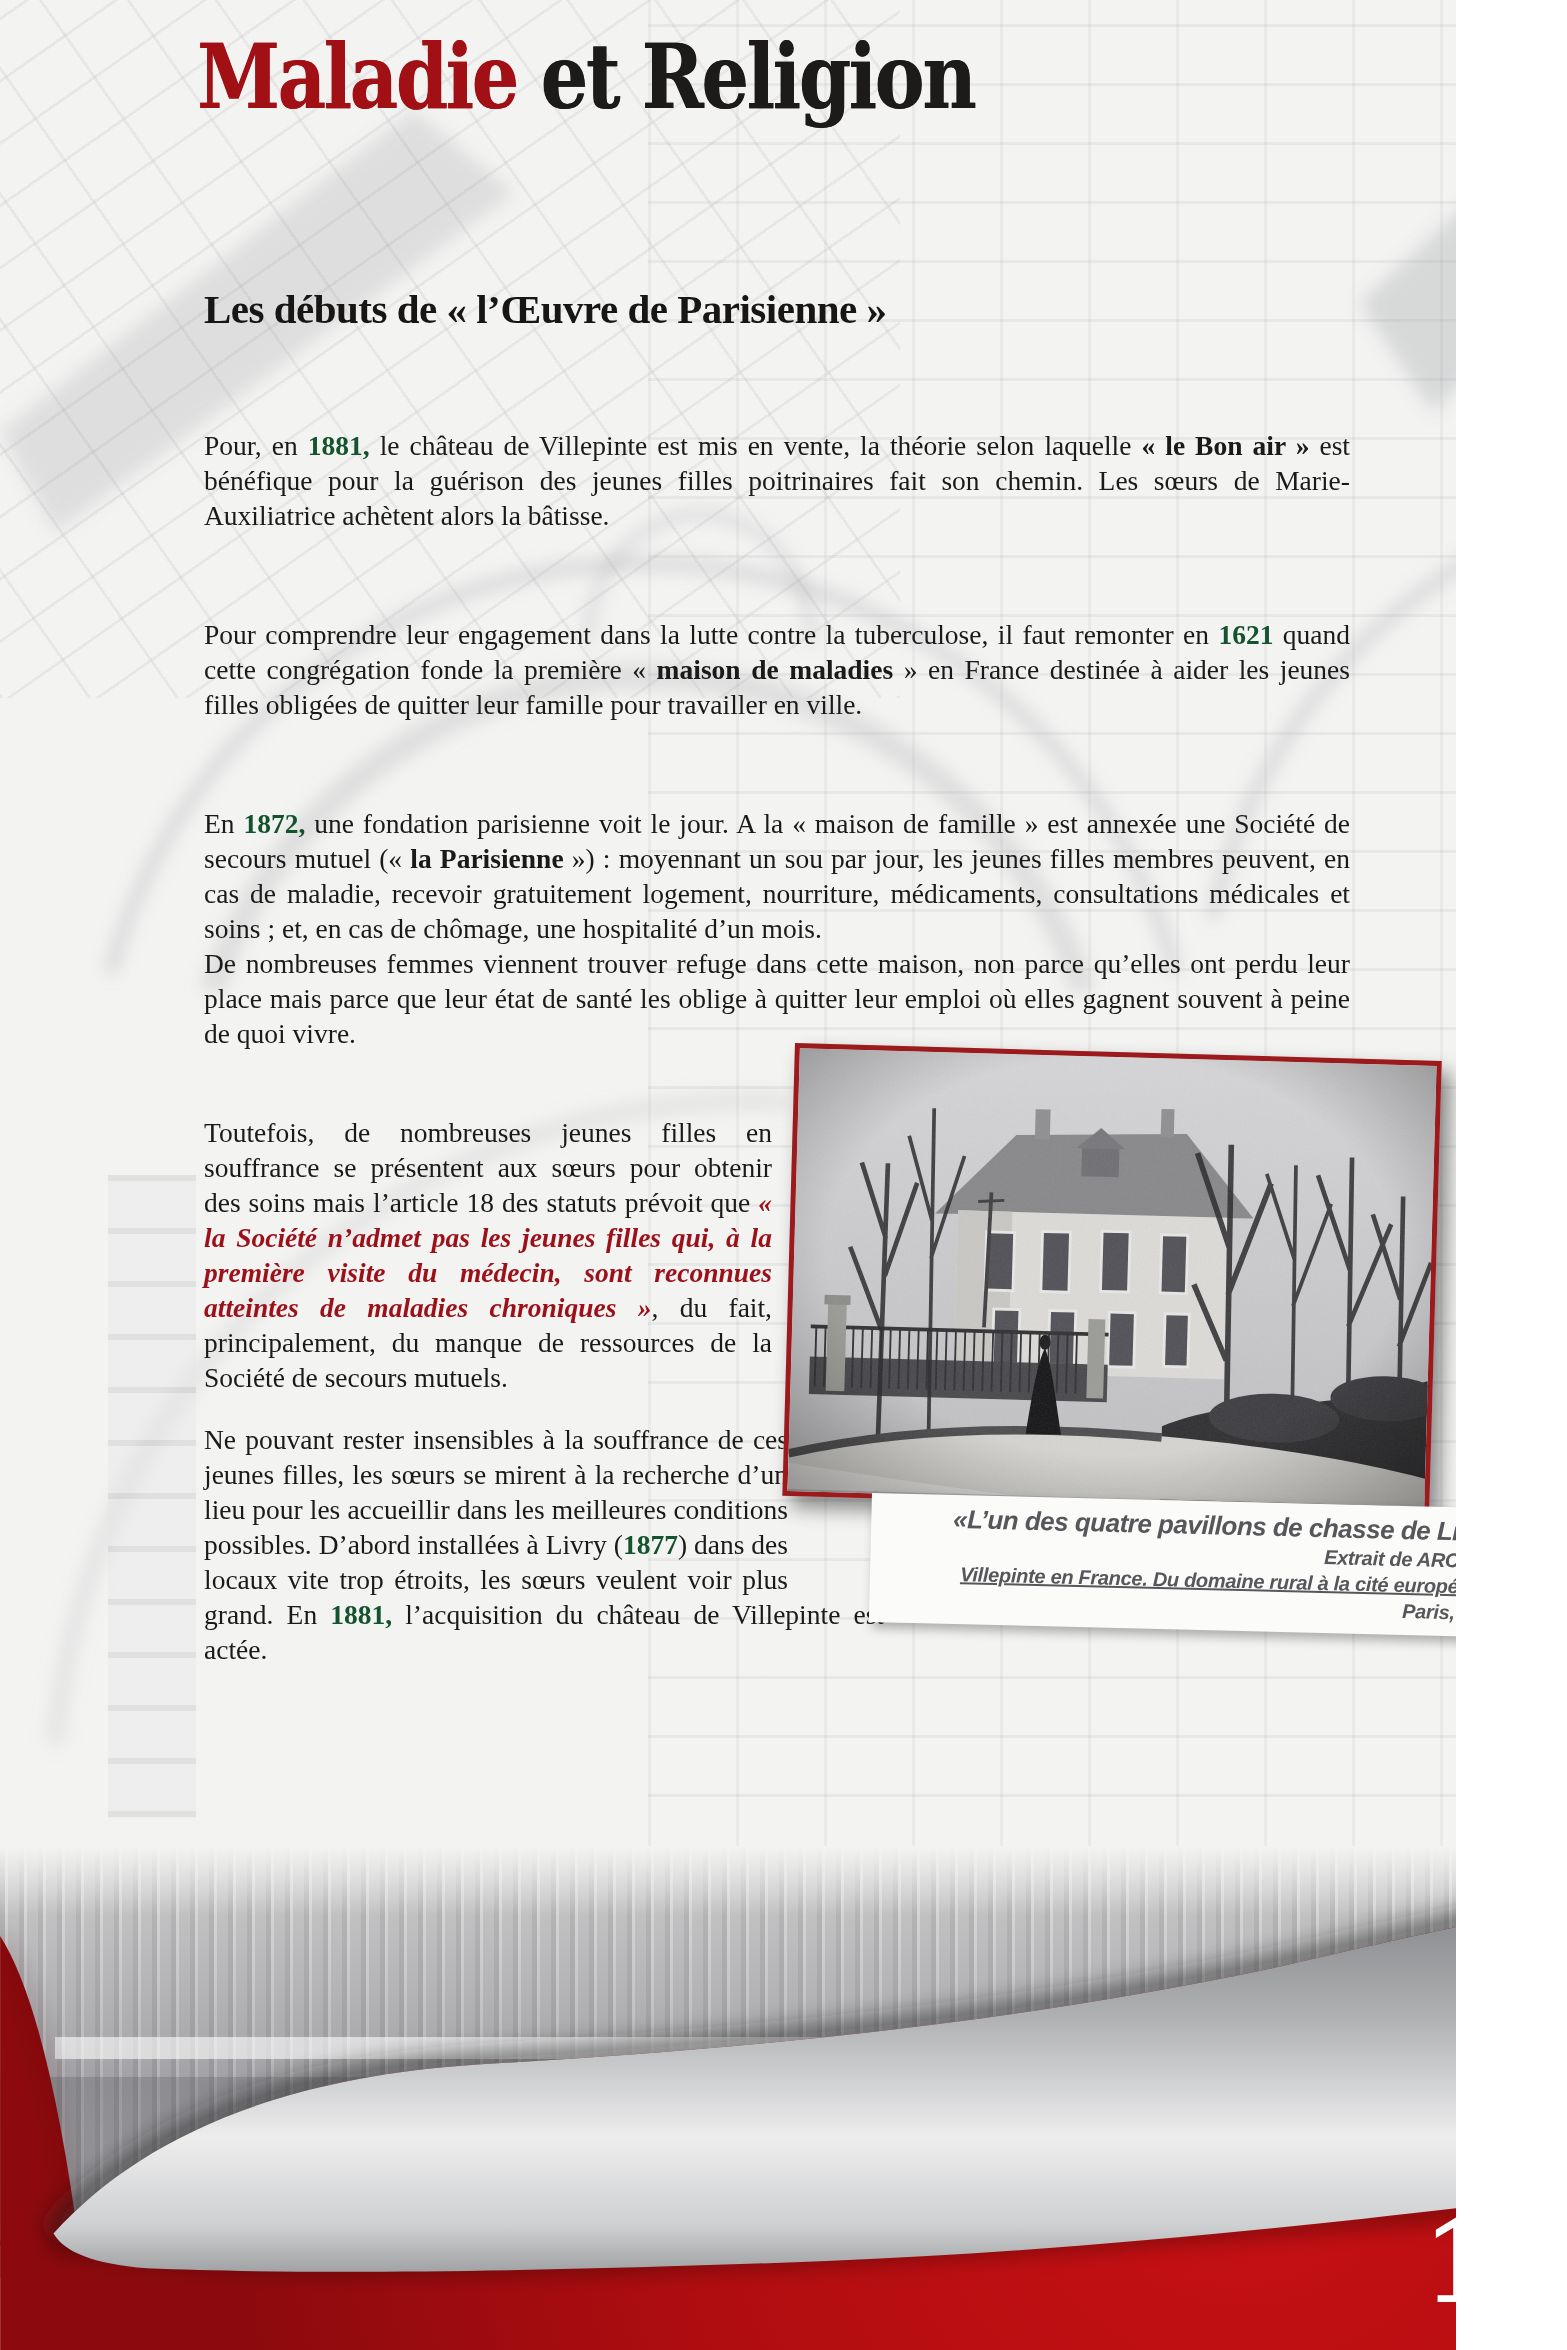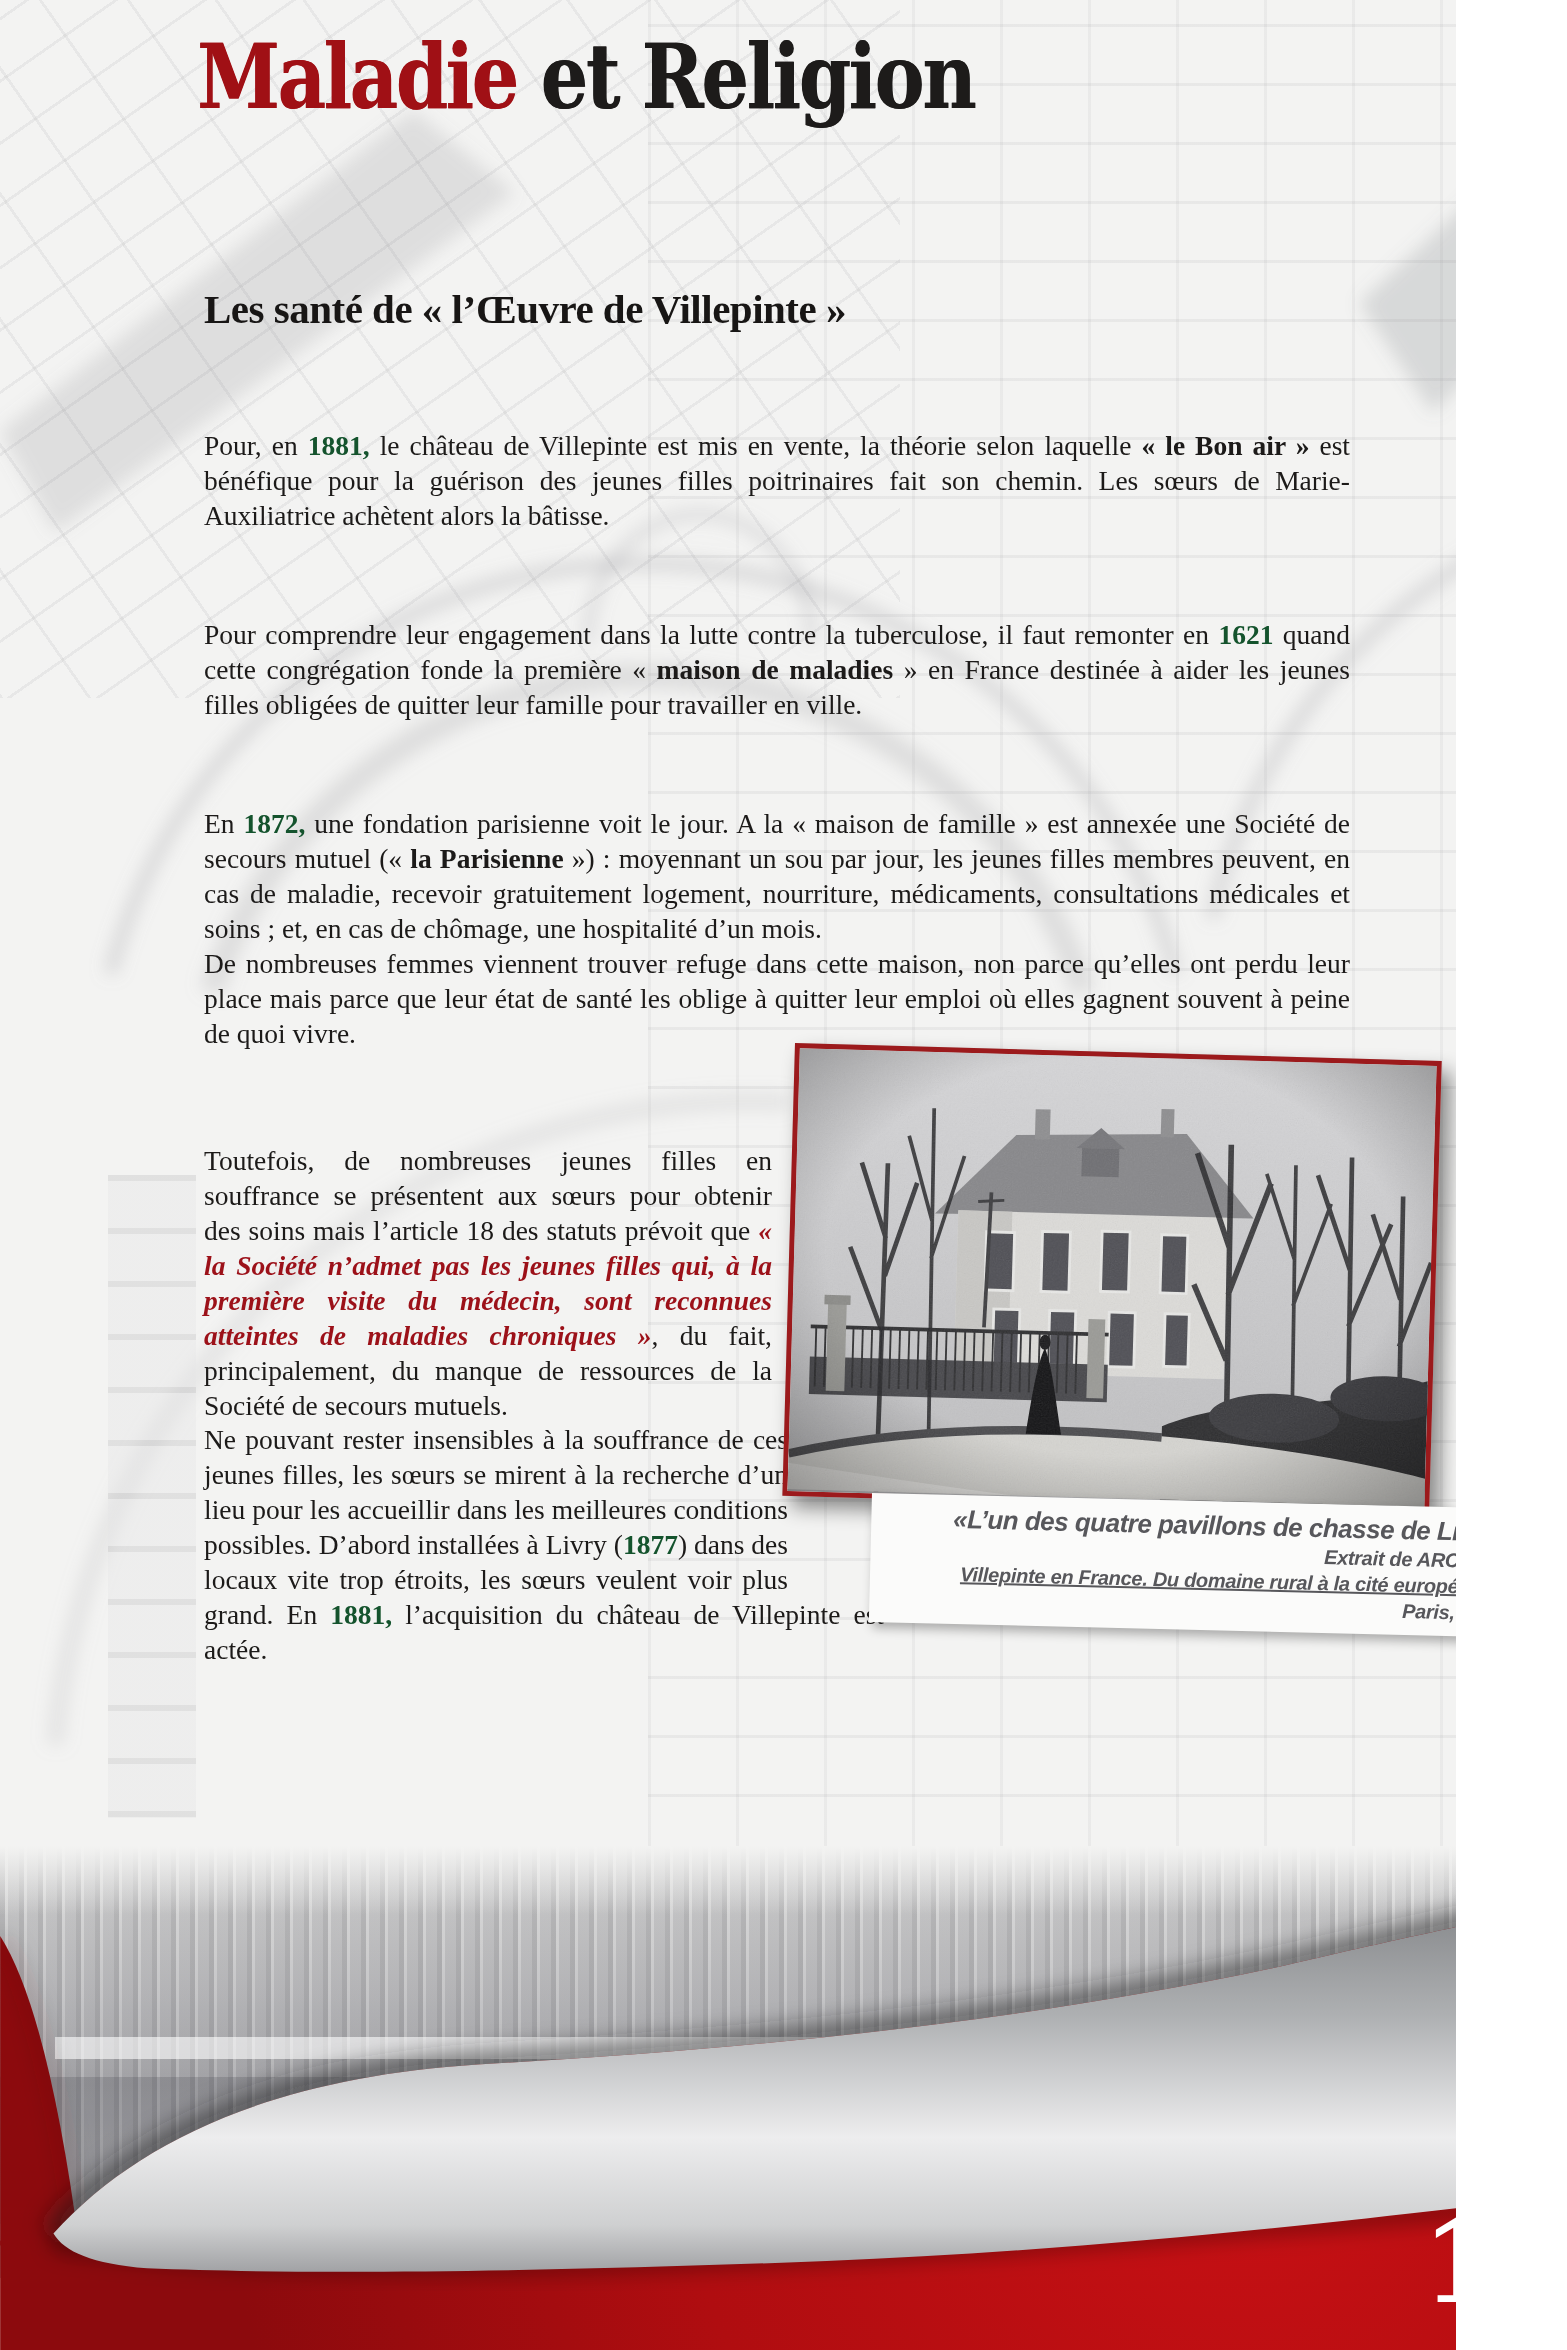--- a/index.html
+++ b/index.html
@@ -42,21 +42,21 @@
   
   .body{position:absolute;z-index:4;margin:0;font-size:27.5px;line-height:35px;
     text-align:justify;color:#1c1a19;}
   .seg-accent{color:#14532d;font-weight:bold;}
   .seg-bold{font-weight:bold;}
   .seg-quote{color:#9c1119;font-weight:bold;font-style:italic;}
   .p1{left:204px;top:428px;width:1146px;}
   .p2{left:204px;top:617px;width:1146px;}
   .p3{left:204px;top:806px;width:1146px;}
   .p3 p{margin:0;}
-  .p4{left:204px;top:1115px;width:568px;margin-top:28px;}
+  .p4{left:204px;top:1115px;width:568px;}
   .p5{left:204px;top:1422px;width:680px;}
   .p5-spacer{float:right;width:96px;height:158px;}
 
   
   .photo{position:absolute;left:795px;top:1043px;width:637px;height:443px;z-index:5;
     transform:rotate(1.6deg);transform-origin:left top;
     border:5.5px solid #9c1a1c;background:#cfcfcf;
     box-shadow:9.2px 11px 20px rgba(0,0,0,.45);}
   .photo svg{display:block;width:100%;height:100%;}
 
@@ -98,21 +98,21 @@
         <path d="M1320,1000 A600,600 0 0 1 1707,560" stroke="rgba(150,150,154,.30)" stroke-width="14" fill="none"></path>
         <path d="M640,700 A122,140 0 0 1 884,700" stroke="rgba(150,150,154,.30)" stroke-width="10" fill="none"></path>
         <path d="M60,1900 A760,760 0 0 1 860,1200" stroke="rgba(170,170,174,.22)" stroke-width="18" fill="none"></path>
       </g>
     </svg>
     <div class="pillar"></div>
     <div class="altar"></div>
   </div>
 
   <h1 class="title"><span class="seg-title-red">Maladie</span><span class="seg-title-dark"> et Religion</span></h1>
-  <h2 class="subtitle">Les santé de « l’Œuvre de Villepinte »</h2>
+  <h2 class="subtitle">Les débuts de « l’Œuvre de Parisienne »</h2>
 
   <p class="body p1"><span>Pour, en </span><span class="seg-accent">1881,</span><span> le château de Villepinte est mis en vente, la théorie selon laquelle </span><span class="seg-bold">« le Bon air »</span><span> est bénéfique pour la guérison des jeunes filles poitrinaires fait son chemin. Les sœurs de Marie-Auxiliatrice achètent alors la bâtisse.</span></p>
   <p class="body p2"><span>Pour comprendre leur engagement dans la lutte contre la tuberculose, il faut remonter en </span><span class="seg-accent">1621</span><span> quand cette congrégation fonde la première « </span><span class="seg-bold">maison de maladies</span><span> » en France destinée à aider les jeunes filles obligées de quitter leur famille pour travailler en ville.</span></p>
   <div class="body p3">
     <p><span>En </span><span class="seg-accent">1872,</span><span> une fondation parisienne voit le jour. A la « maison de famille » est annexée une Société de secours mutuel (« </span><span class="seg-bold">la Parisienne</span><span> ») : moyennant un sou par jour, les jeunes filles membres peuvent, en cas de maladie, recevoir gratuitement logement, nourriture, médicaments, consultations médicales et soins ; et, en cas de chômage, une hospitalité d’un mois.</span></p>
     <p><span>De nombreuses femmes viennent trouver refuge dans cette maison, non parce qu’elles ont perdu leur place mais parce que leur état de santé les oblige à quitter leur emploi où elles gagnent souvent à peine de quoi vivre.</span></p>
   </div>
   <p class="body p4"><span>Toutefois, de nombreuses jeunes filles en souffrance se présentent aux sœurs pour obtenir des soins mais l’article 18 des statuts prévoit que </span><span class="seg-quote">« la Société n’admet pas les jeunes filles qui, à la première visite du médecin, sont reconnues atteintes de maladies chroniques »</span><span>, du fait, principalement, du manque de ressources de la Société de secours mutuels.</span></p>
 
   <div class="photo">

